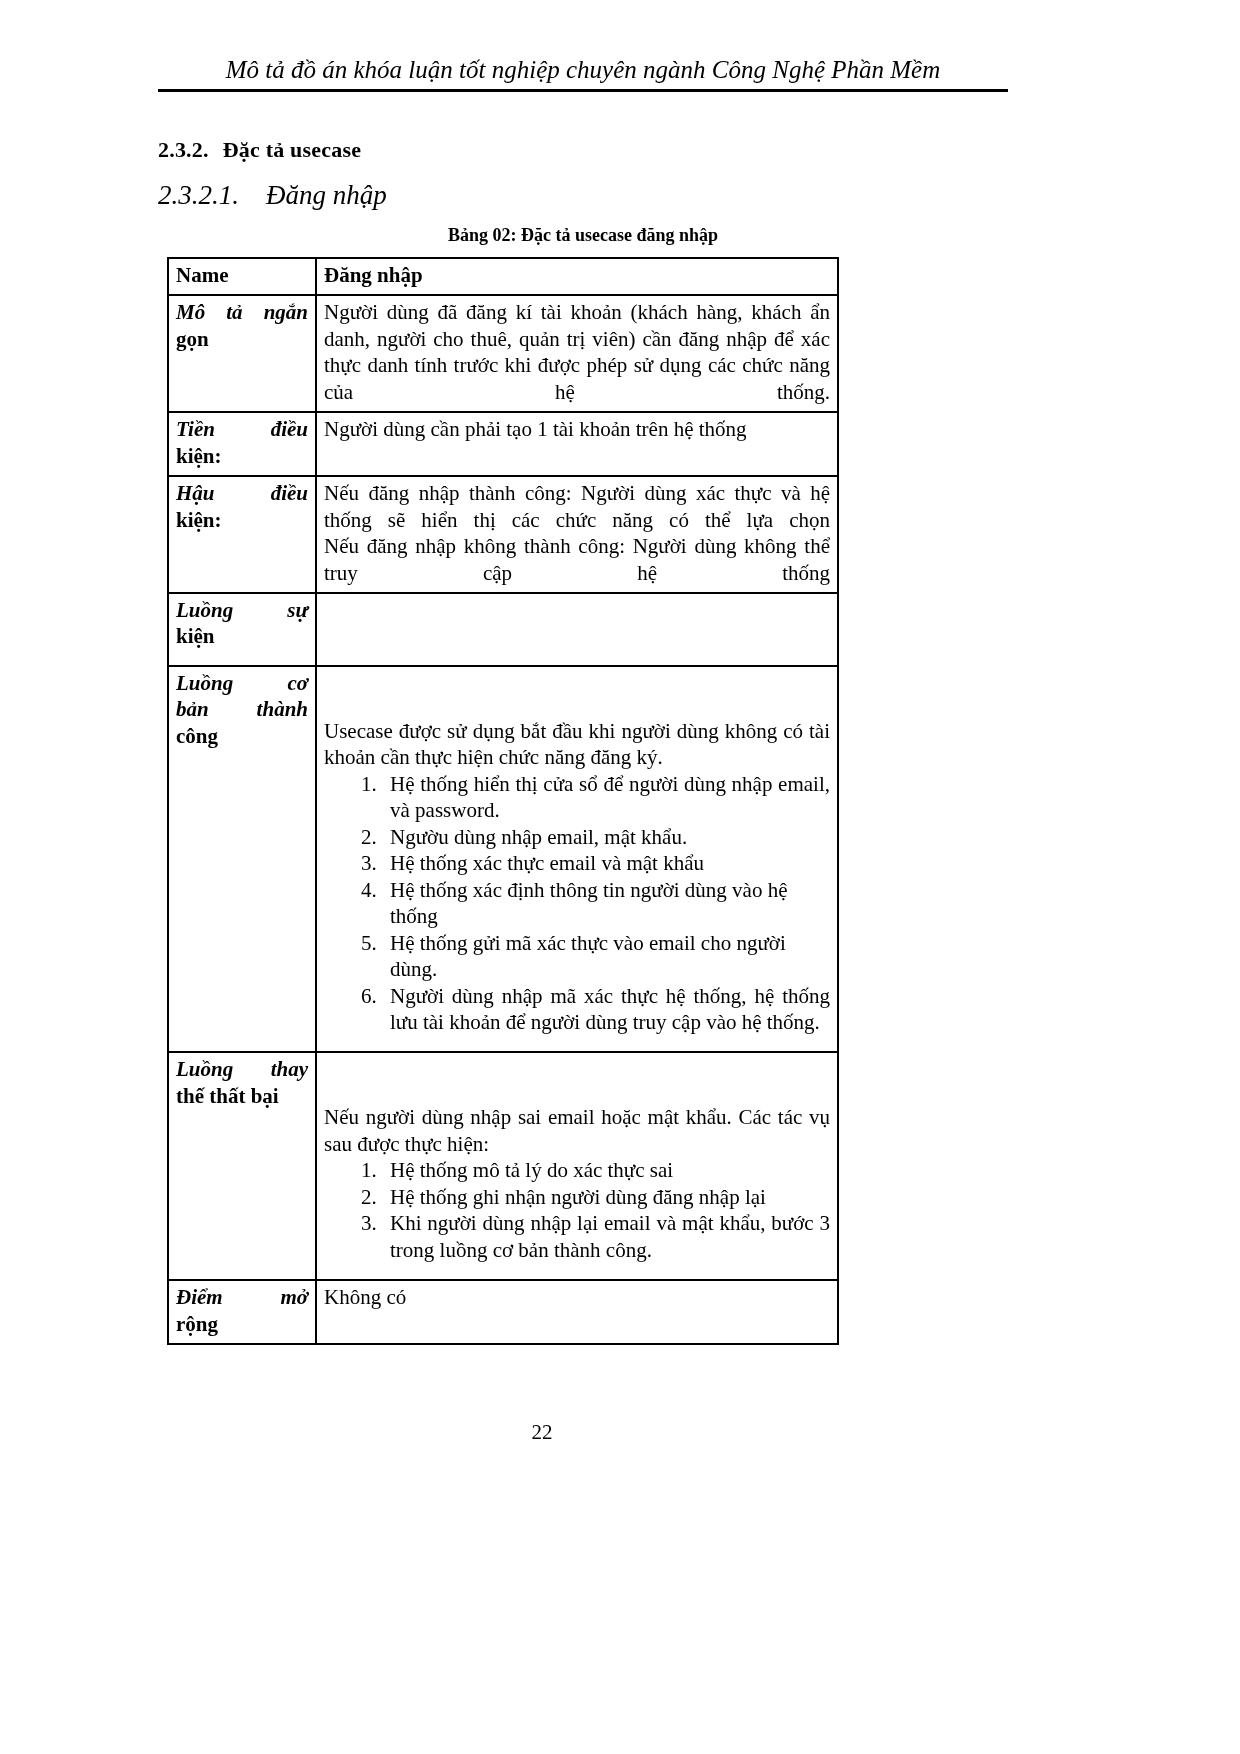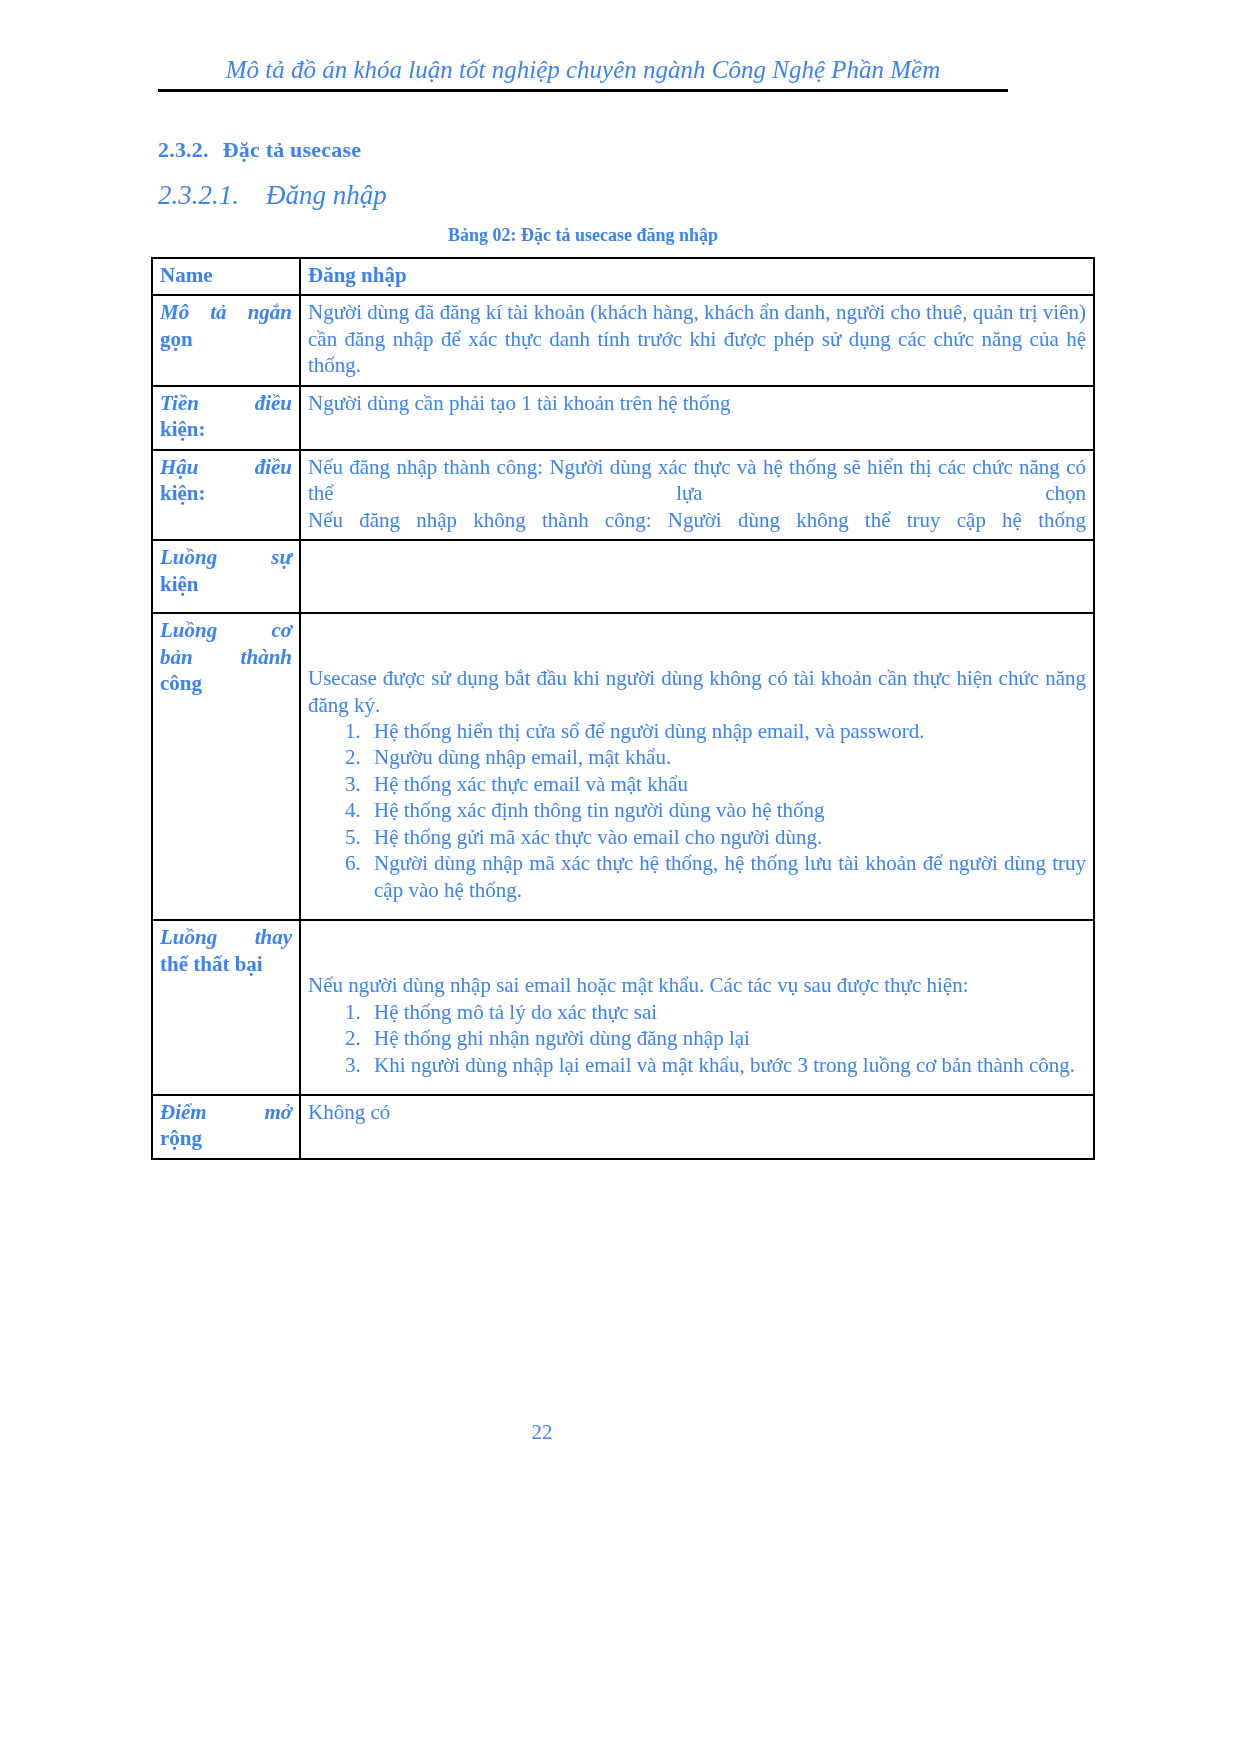--- a/index.html
+++ b/index.html
@@ -8,21 +8,21 @@
     background: #ffffff;
   }
   .page {
     position: relative;
     width: 1240px;
     height: 1754px;
     background: #ffffff;
     margin: 0 auto;
     box-sizing: border-box;
     font-family: "Liberation Serif", "DejaVu Serif", serif;
-    color: #3b82f6;
+    color: #000000;
     overflow: hidden;
   }
 
   
   .header {
     position: absolute;
     left: 158px;
     top: 56px;
     width: 850px;
     border-bottom: 3px solid #000;
@@ -65,23 +65,23 @@
     top: 225px;
     width: 850px;
     text-align: center;
     font-weight: bold;
     font-size: 18px;
   }
 
   
   table.uc {
     position: absolute;
-    left: 151px;
+    left: 167px;
     top: 257px;
-    width: 944px;
+    width: 672px;
     border-collapse: collapse;
     table-layout: fixed;
   }
   table.uc td {
     border: 2px solid #000;
     vertical-align: top;
     padding: 3px 7px 6px 7px;
     font-size: 21px;
     line-height: 1.26;
   }

